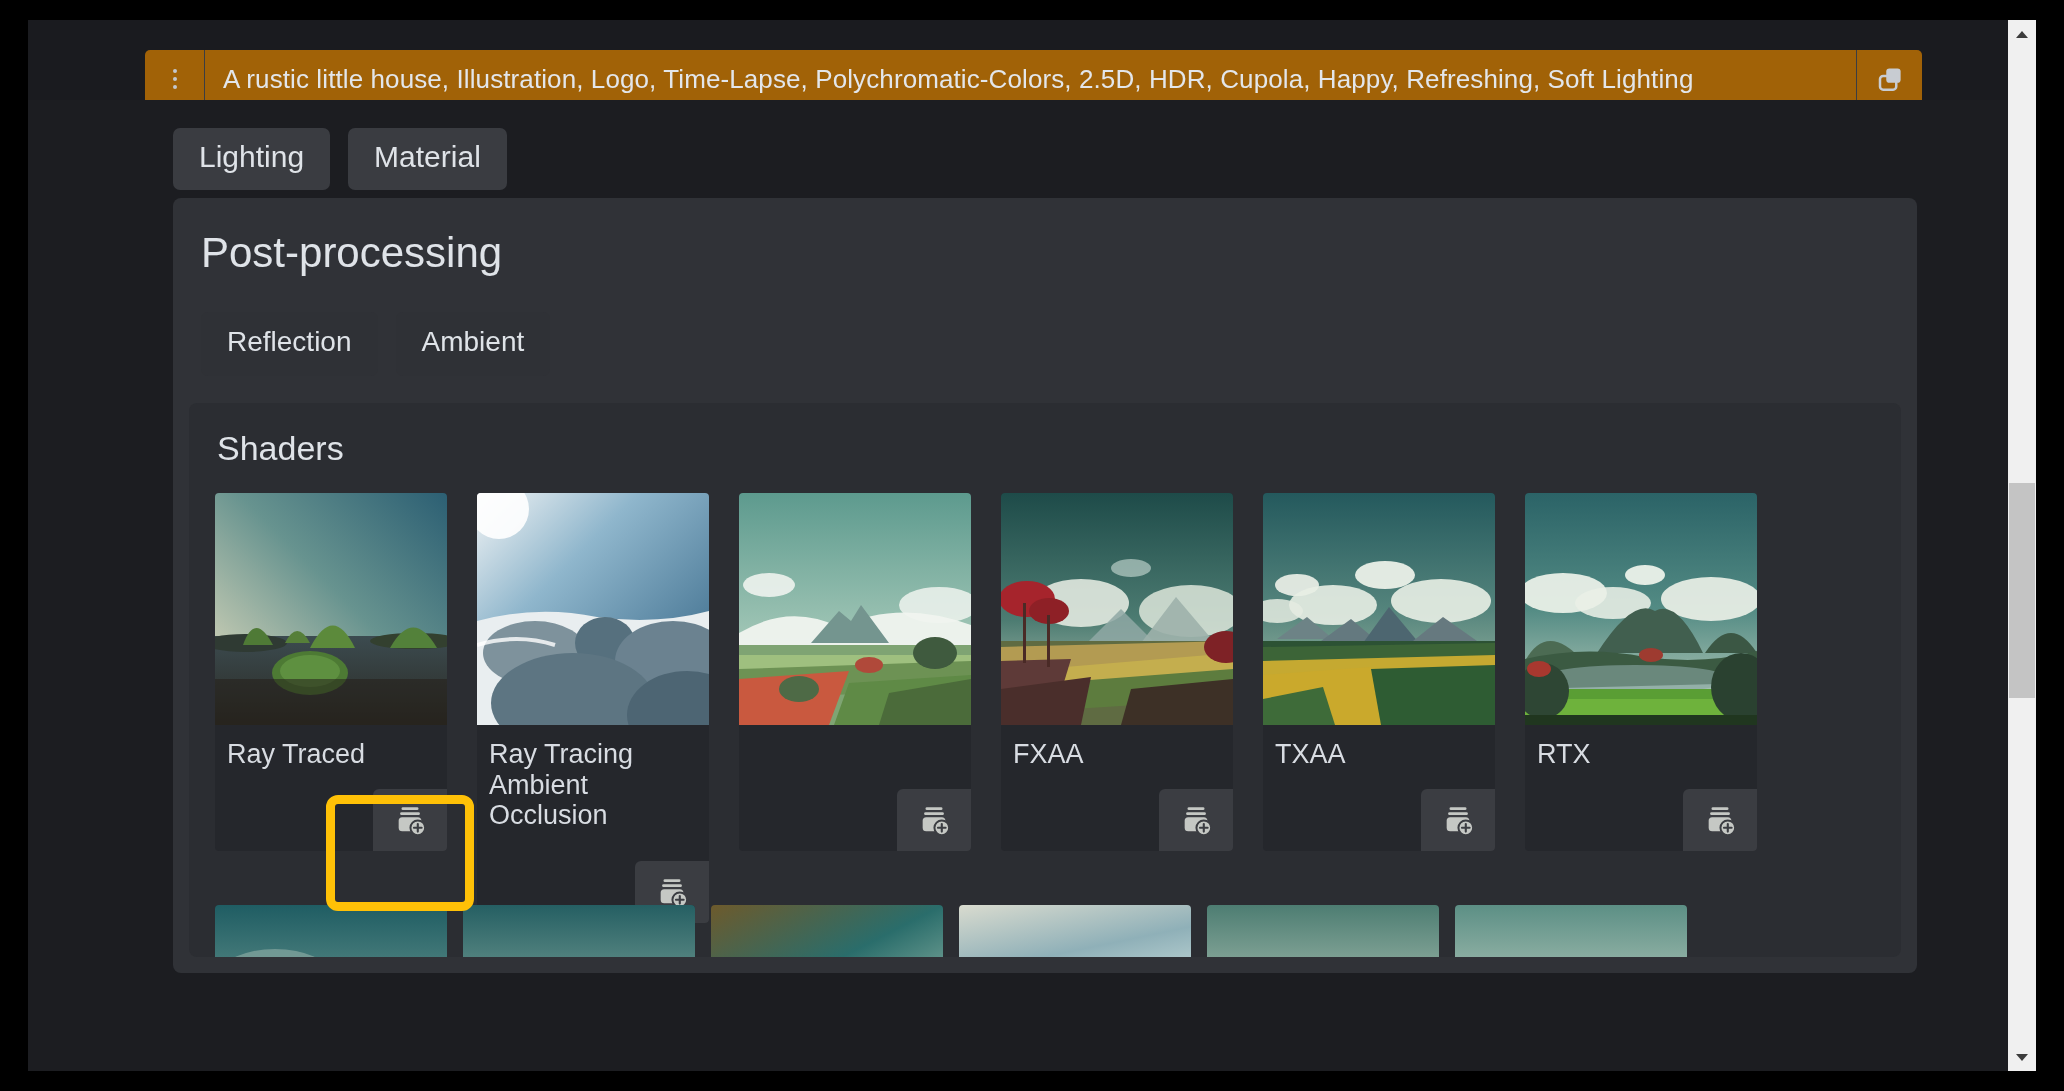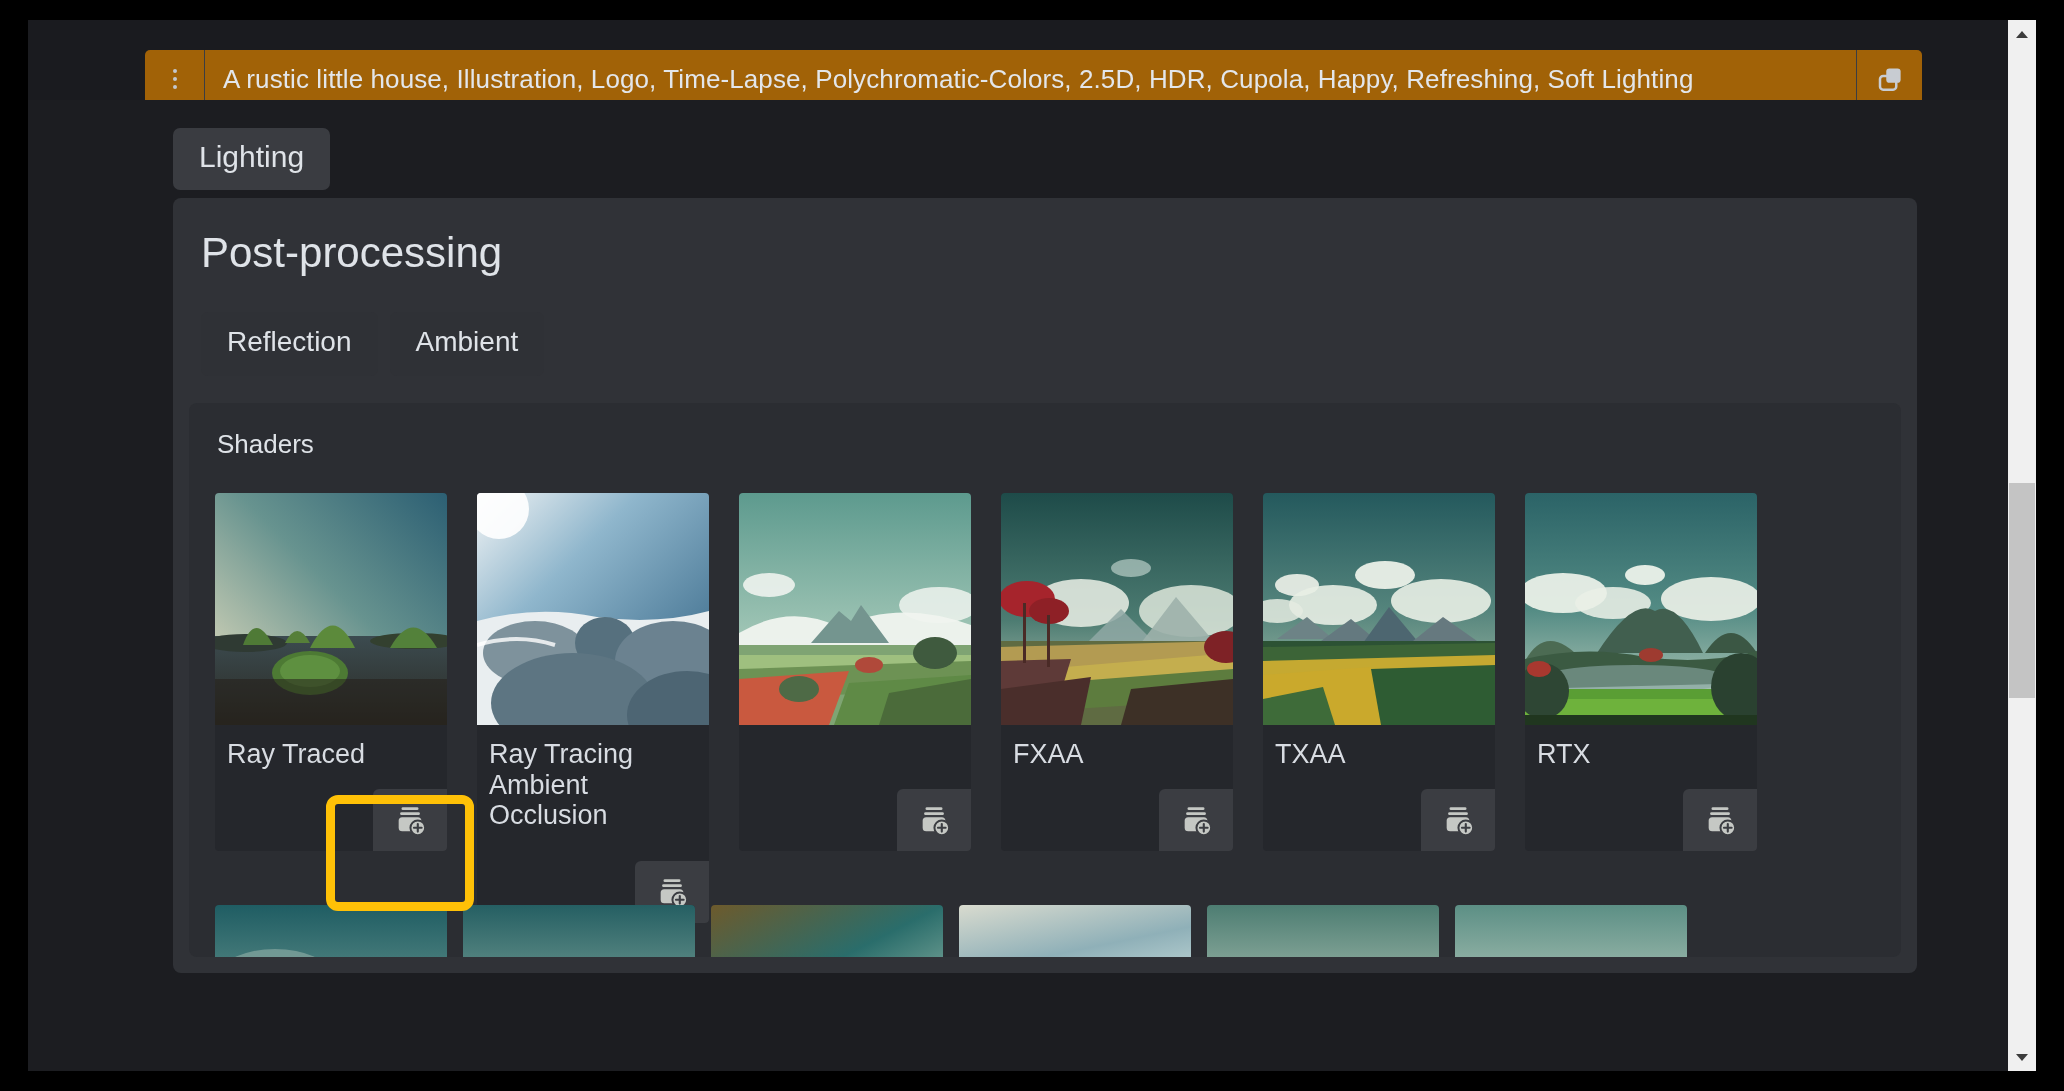--- a/index.html
+++ b/index.html
@@ -100,35 +100,35 @@
   .panel-post { top: 98px; height: 775px; }
 
   .panel-title {
     color: #dfe3e8;
     font-size: 42px;
     font-weight: 400;
     padding: 34px 0 0 28px;
     line-height: 1;
   }
   .panel-btns {
-    display: flex; gap: 12px;
+    display: flex; gap: 18px;
     padding: 38px 0 0 28px;
   }
 
   .subpanel {
     position: absolute;
     left: 16px; top: 205px;
     width: 1712px; height: 554px;
     background: #2b2d32;
     border-radius: 8px;
     overflow: hidden;
   }
   .subpanel-title {
     color: #dfe3e8;
-    font-size: 26px;
+    font-size: 34px;
     padding: 28px 0 0 28px;
     line-height: 1;
   }
 
   
   .grid {
     position: absolute;
     left: 26px; top: 90px;
     width: 1660px;
     display: grid;
@@ -239,20 +239,21 @@
             <path d="M14.5 9.5H6.5a2.5 2.5 0 0 0-2.5 2.5v6a2.5 2.5 0 0 0 2.5 2.5h8a2.5 2.5 0 0 0 2.5-2.5v-6" stroke="#c8ccd2" stroke-width="2" fill="none" stroke-linecap="round" stroke-linejoin="round"></path>
           </svg>
         </div>
       </div>
     </div>
 
     <div class="content">
 
       <div class="tabs-row">
         <button class="chip">Lighting</button>
+        <button class="chip">Material</button>
       </div>
 
       <div class="panel panel-post">
         <div class="panel-title">Post-processing</div>
         <div class="panel-btns">
           <button class="chip sm">Reflection</button>
           <button class="chip sm">Ambient</button>
         </div>
 
         <div class="subpanel">

